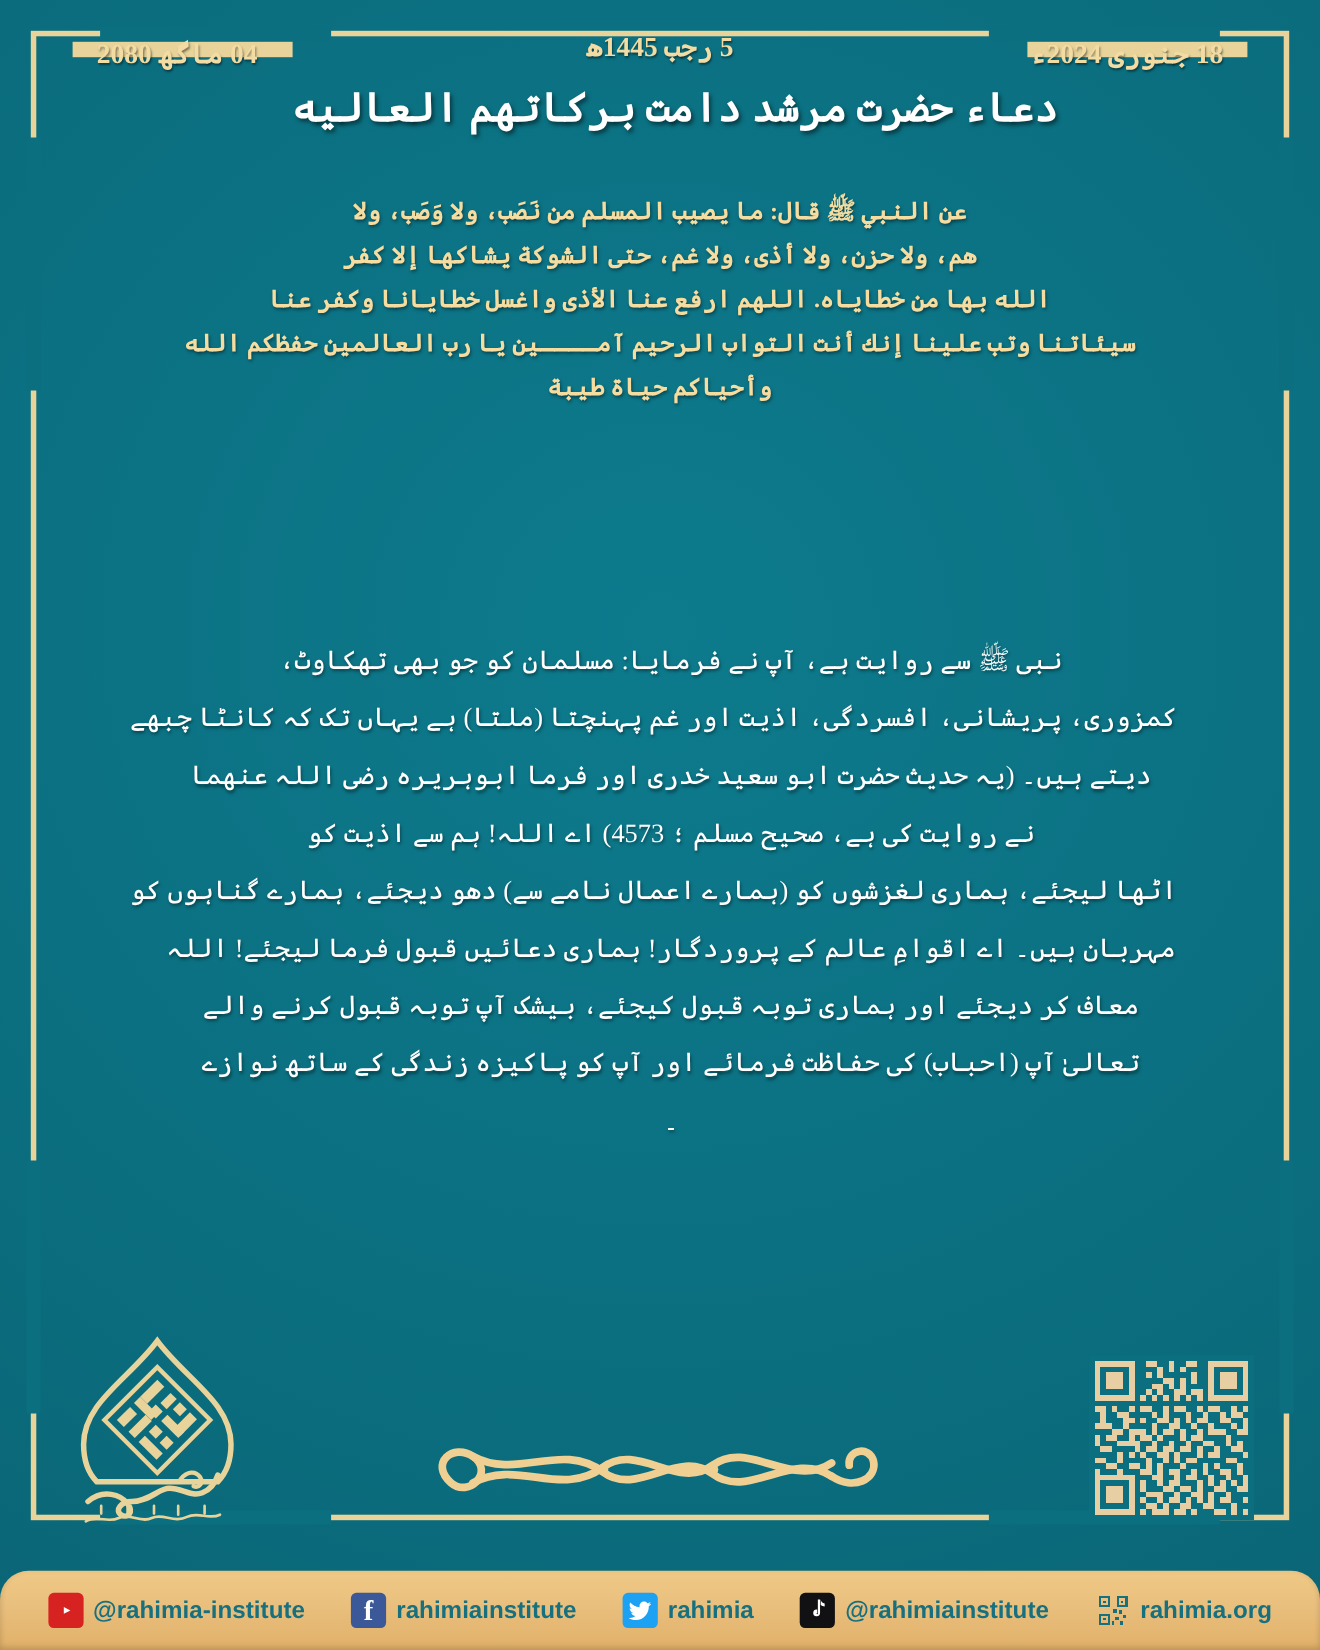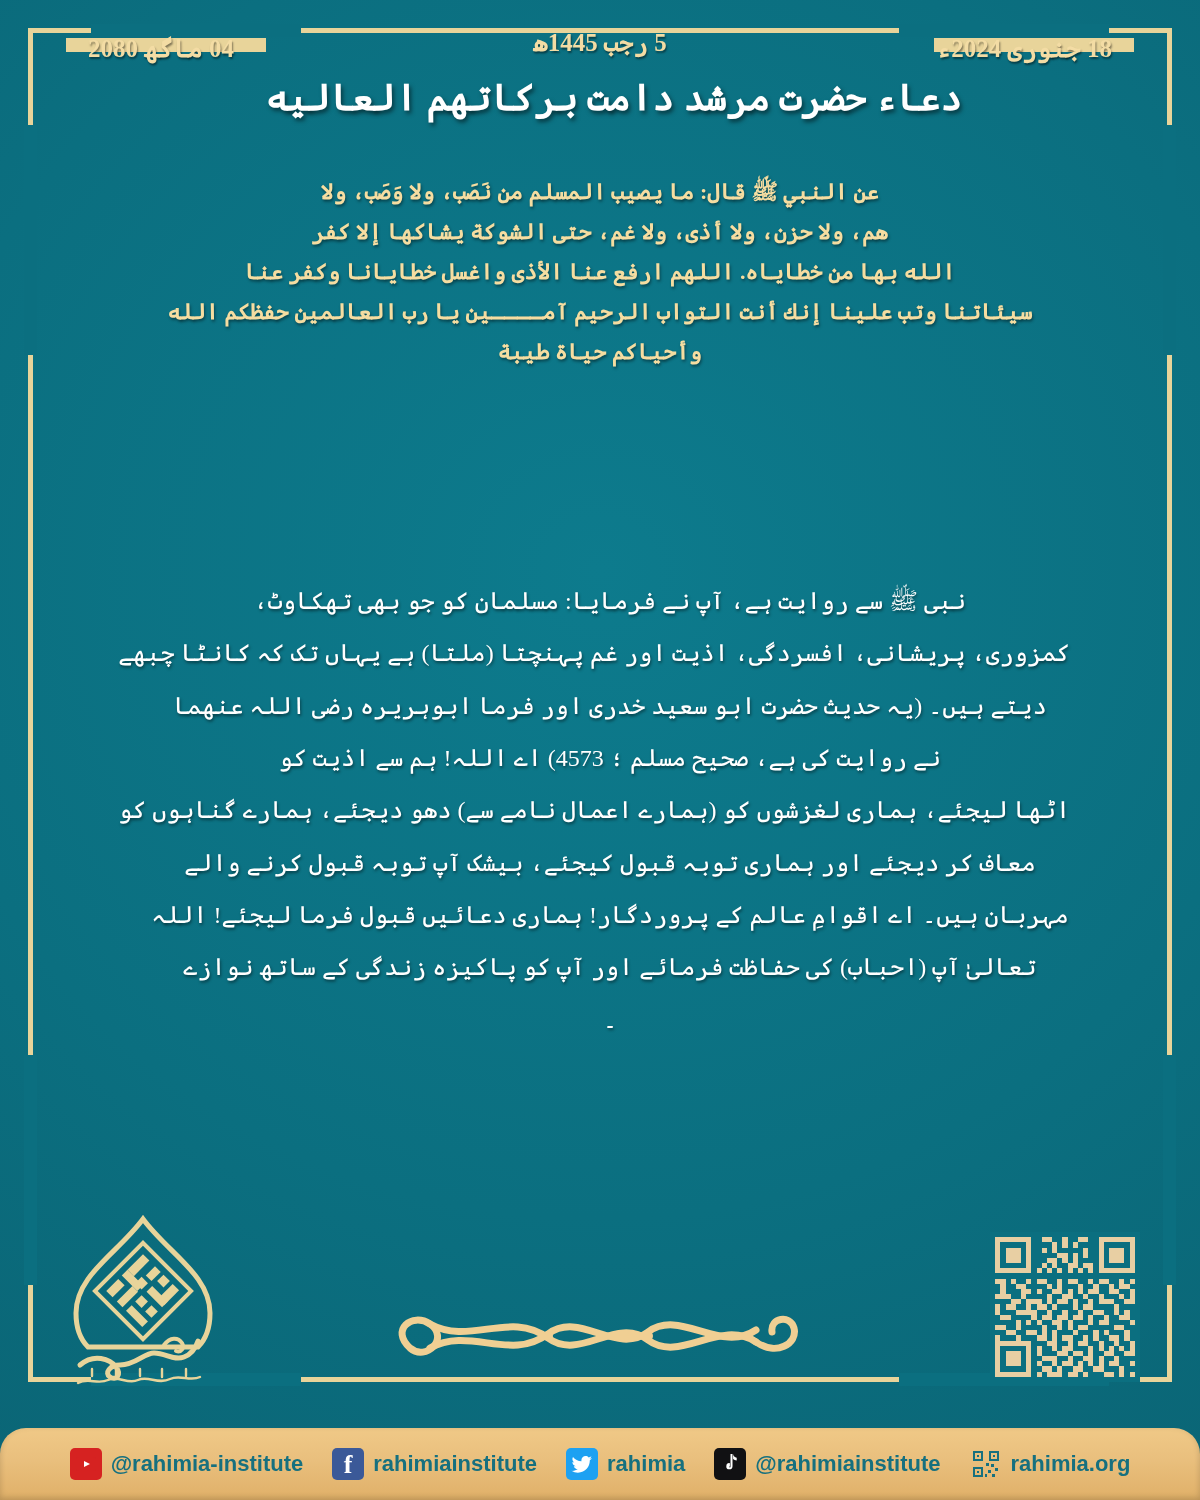--- a/index.html
+++ b/index.html
@@ -124,21 +124,21 @@
     position:absolute;left:50%;transform:translateX(-50%);
     bottom:122px;width:440px;height:78px;
   }
 
   
   .socialbar{
     position:absolute;left:0;right:0;bottom:0;height:72px;
     background:linear-gradient(180deg,#f0c987 0%, #e9bf7d 45%, #e0b068 100%);
     border-top-left-radius:26px;border-top-right-radius:26px;
     display:flex;align-items:center;justify-content:center;
-    gap:29px;direction:ltr;
+    gap:42px;direction:ltr;
     box-shadow:0 -2px 6px rgba(0,0,0,.18) inset;
   }
   .social-item{
     display:flex;align-items:center;gap:9px;
   }
   .social-icon{
     width:32px;height:32px;border-radius:5px;
     display:flex;align-items:center;justify-content:center;
     flex:0 0 auto;
   }
@@ -187,22 +187,22 @@
     <span class="arabic-line">سيئاتنا وتب علينا إنك أنت التواب الرحيم آمــــين يا رب العالمين حفظكم الله</span>
     <span class="arabic-line">وأحياكم حياة طيبة</span>
   </div>
 
   <div class="urdu-block">
     <span class="urdu-line">نبی ﷺ سے روایت ہے، آپ نے فرمایا: مسلمان کو جو بھی تھکاوٹ،</span>
     <span class="urdu-line">کمزوری، پریشانی، افسردگی، اذیت اور غم پہنچتا (ملتا) ہے یہاں تک کہ کانٹا چبھے</span>
     <span class="urdu-line">دیتے ہیں۔ (یہ حدیث حضرت ابو سعید خدری اور فرما ابوہریرہ رضی اللہ عنھما</span>
     <span class="urdu-line">نے روایت کی ہے، صحیح مسلم ؛ 4573) اے اللہ! ہم سے اذیت کو</span>
     <span class="urdu-line">اٹھا لیجئے، ہماری لغزشوں کو (ہمارے اعمال نامے سے) دھو دیجئے، ہمارے گناہوں کو</span>
+    <span class="urdu-line">مہربان ہیں۔ اے اقوامِ عالم کے پروردگار! ہماری دعائیں قبول فرما لیجئے! اللہ</span>
     <span class="urdu-line">معاف کر دیجئے اور ہماری توبہ قبول کیجئے، بیشک آپ توبہ قبول کرنے والے</span>
-    <span class="urdu-line">مہربان ہیں۔ اے اقوامِ عالم کے پروردگار! ہماری دعائیں قبول فرما لیجئے! اللہ</span>
     <span class="urdu-line">تعالیٰ آپ (احباب) کی حفاظت فرمائے اور آپ کو پاکیزہ زندگی کے ساتھ نوازے</span>
     <span class="urdu-line">۔</span>
   </div>
 
   <div class="logo">
     <svg width="170" height="175" viewBox="0 0 170 175" aria-hidden="true">
 
       <path d="M85 6 C110 40 152 62 152 100 C152 118 146 128 140 134 L30 134 C24 128 18 118 18 100 C18 62 60 40 85 6 Z" fill="none" stroke="#e8d49a" stroke-width="5"></path>
 
       <g transform="translate(85,78) rotate(45)">

